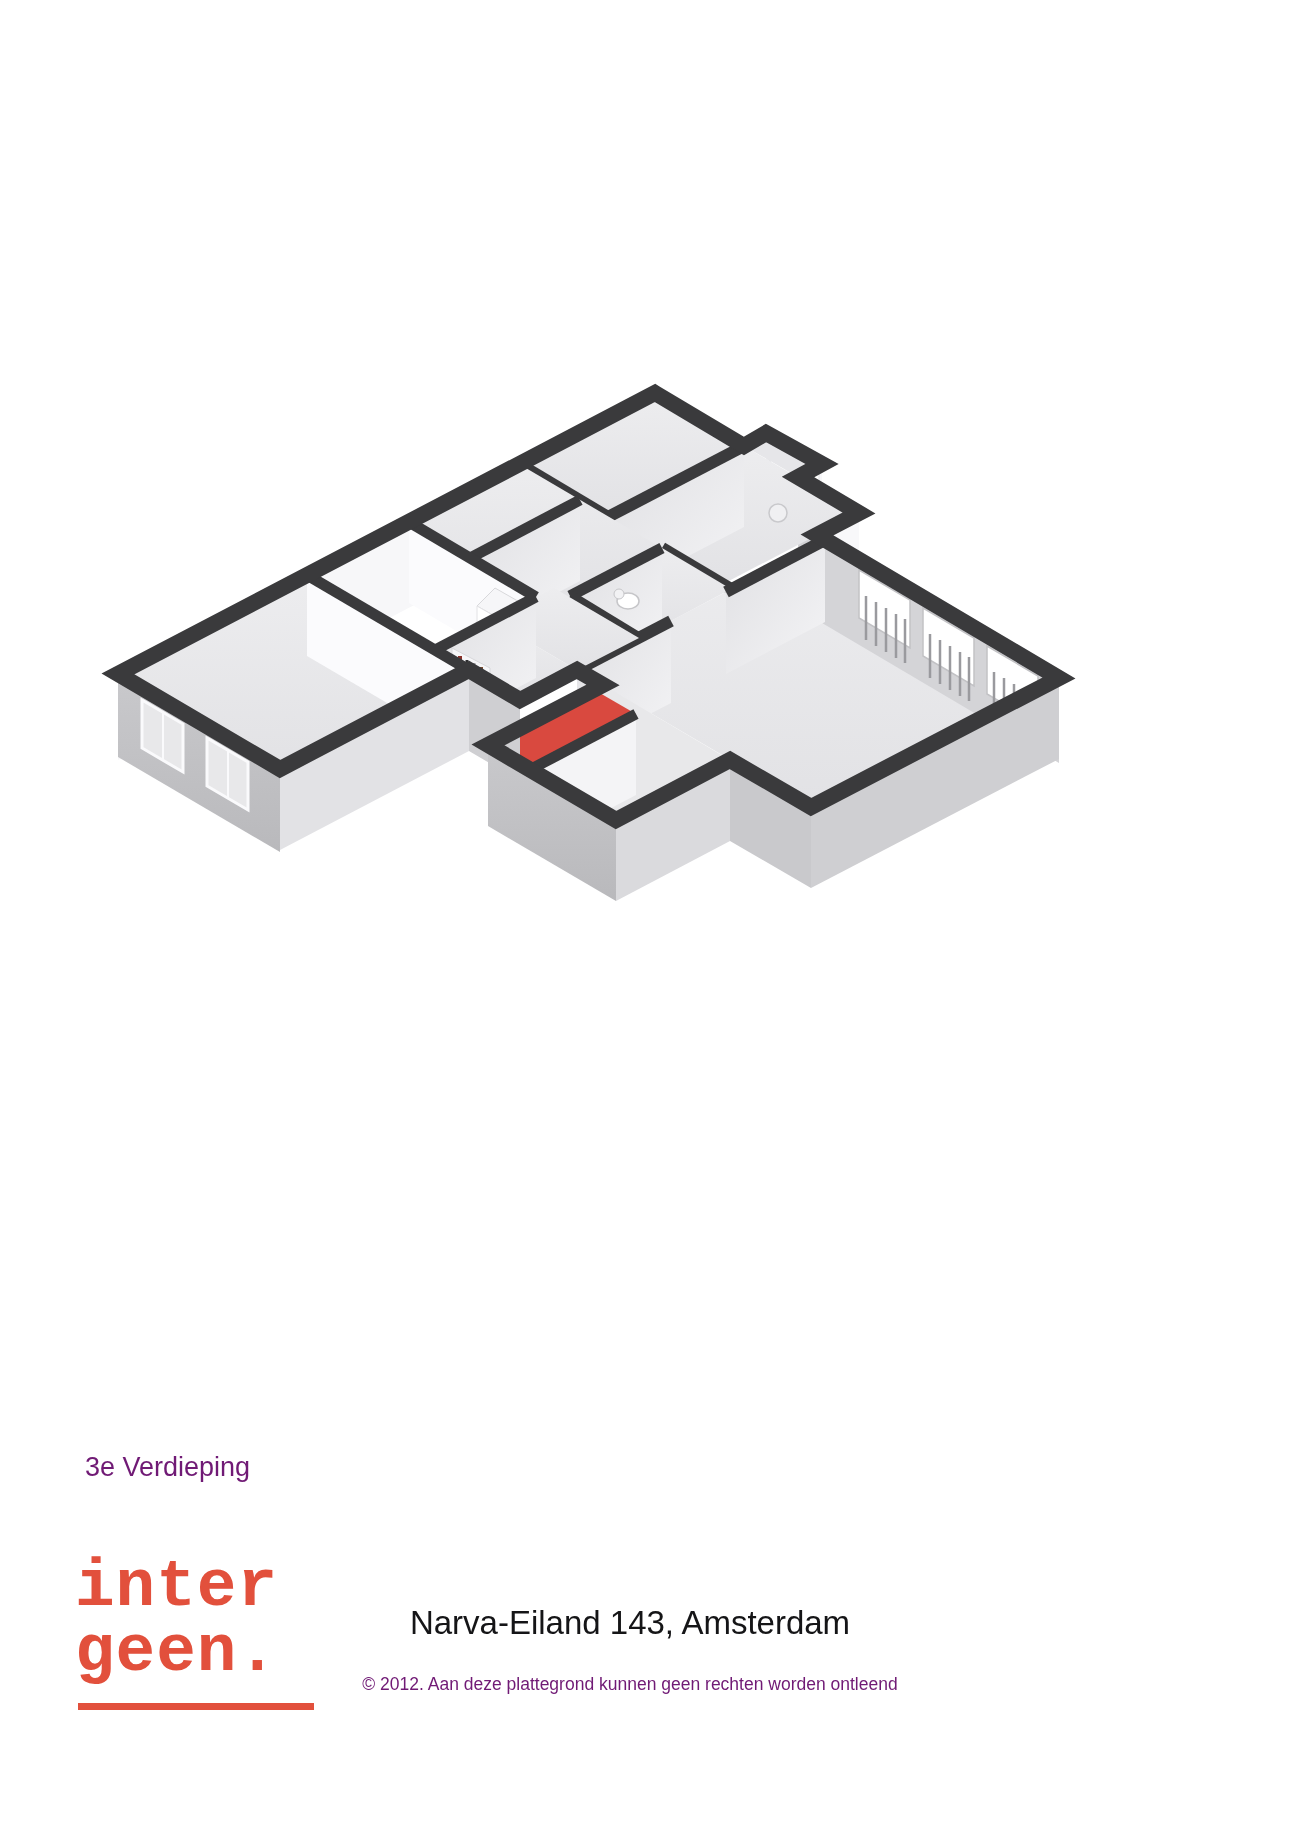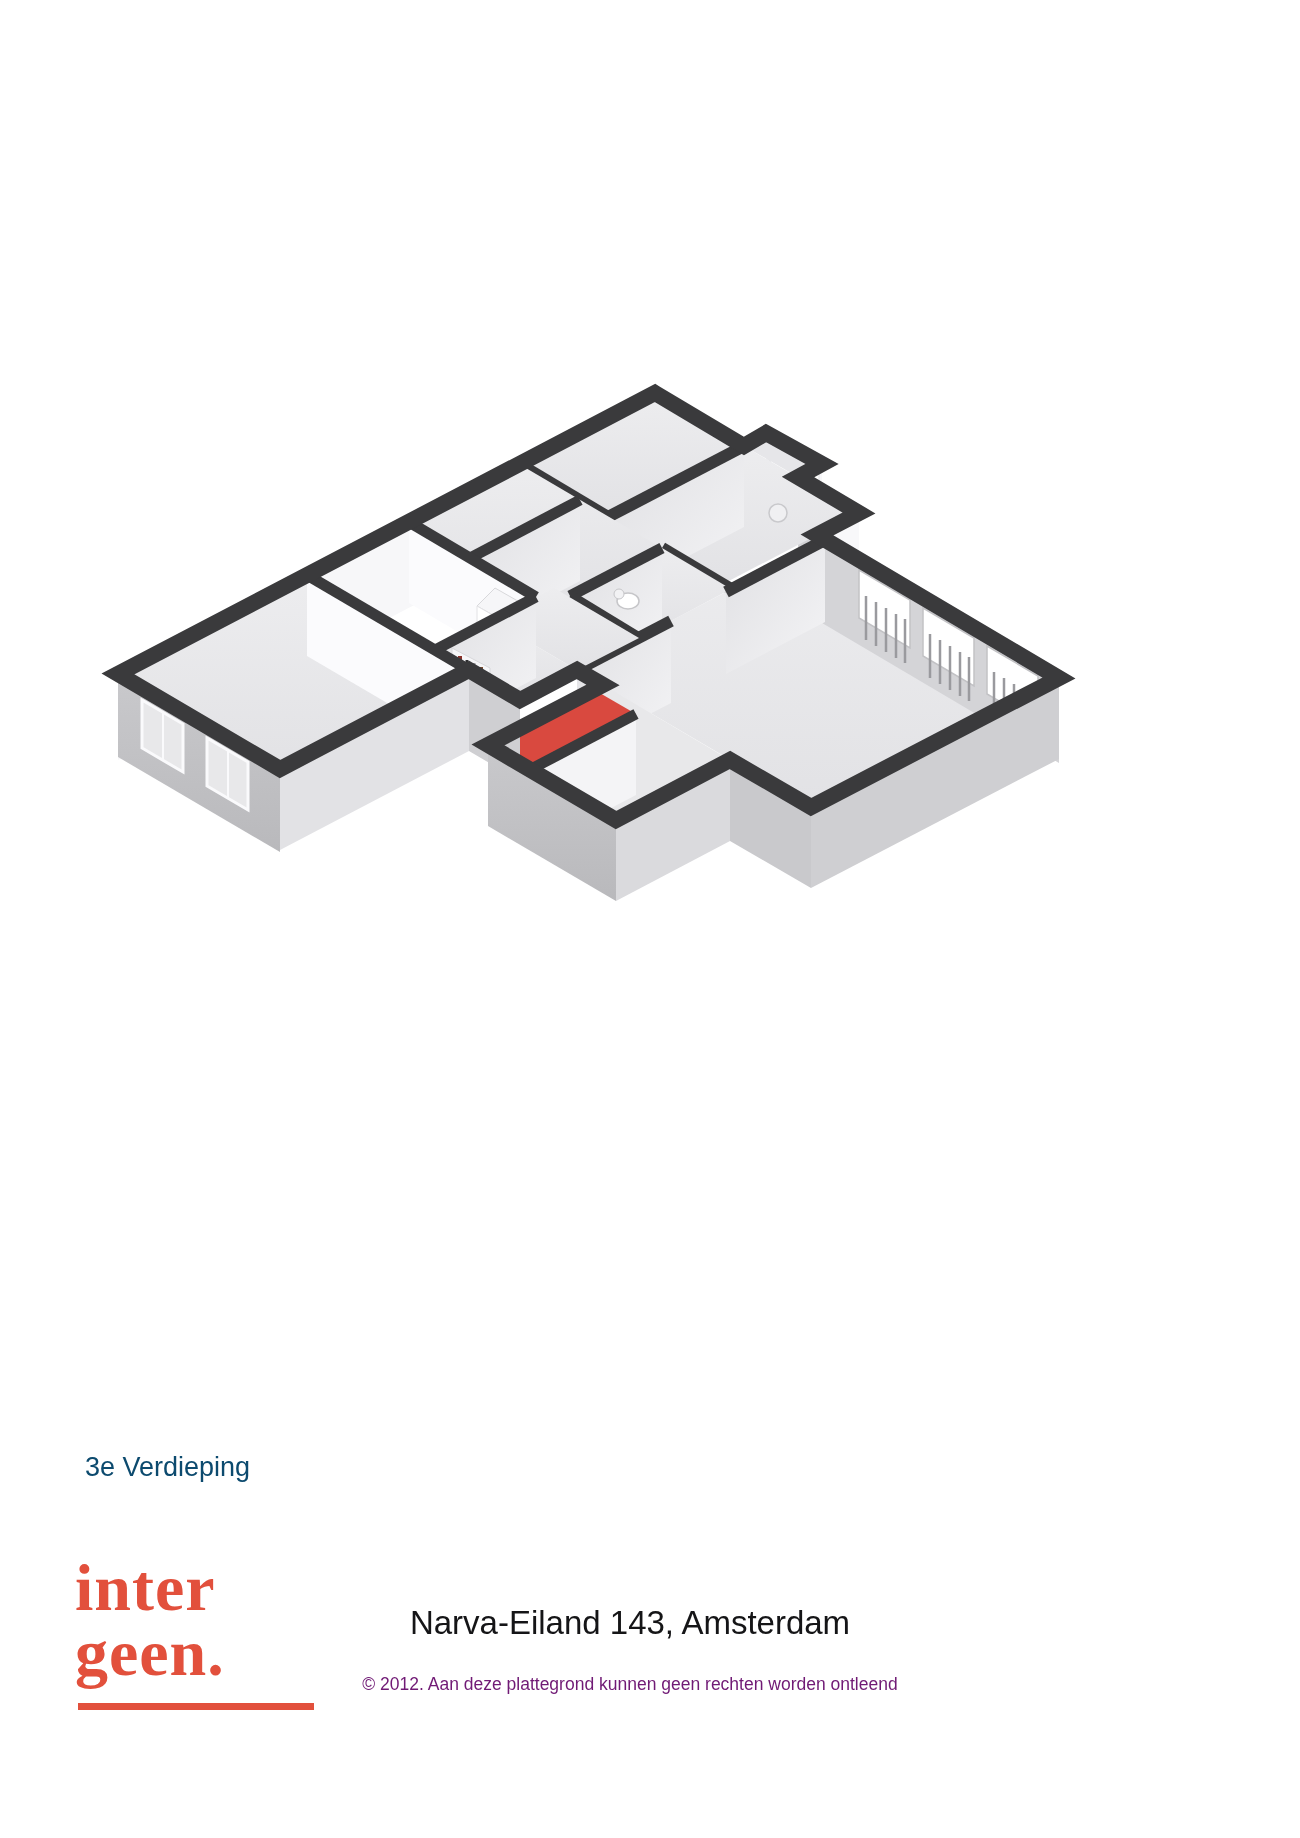--- a/index.html
+++ b/index.html
@@ -1,21 +1,21 @@
 <!DOCTYPE html>
 <html><head>
 <meta charset="utf-8">
 <style>
   html,body{margin:0;padding:0;background:#fff;}
   #page{position:relative;width:1300px;height:1838px;background:#ffffff;overflow:hidden;
         font-family:"Liberation Sans", sans-serif;}
   #plan-svg{position:absolute;left:0;top:0;}
-  .floor-label{position:absolute;left:85px;top:1452px;font-size:27px;color:#0c4a6e;}
+  .floor-label{position:absolute;left:85px;top:1452px;font-size:27px;color:#701a75;}
   .logo{position:absolute;left:75px;top:1556px;color:#e2503c;
-        font-family:Liberation Serif, serif;font-weight:bold;font-size:66px;line-height:0.98;
+        font-family:Liberation Mono, monospace;font-weight:bold;font-size:66px;line-height:0.98;
         letter-spacing:1px;}
   .logo-underline{position:absolute;left:78px;top:1703px;width:236px;height:7px;background:#e2503c;}
   .address-title{position:absolute;left:330px;top:1604px;width:600px;text-align:center;
         font-size:33px;font-weight:normal;color:#151517;}
   .copyright{position:absolute;left:250px;top:1672px;width:760px;text-align:center;
         font-size:17.5px;color:#701a75;line-height:1.42;}
 </style>
 </head>
 <body>
 

